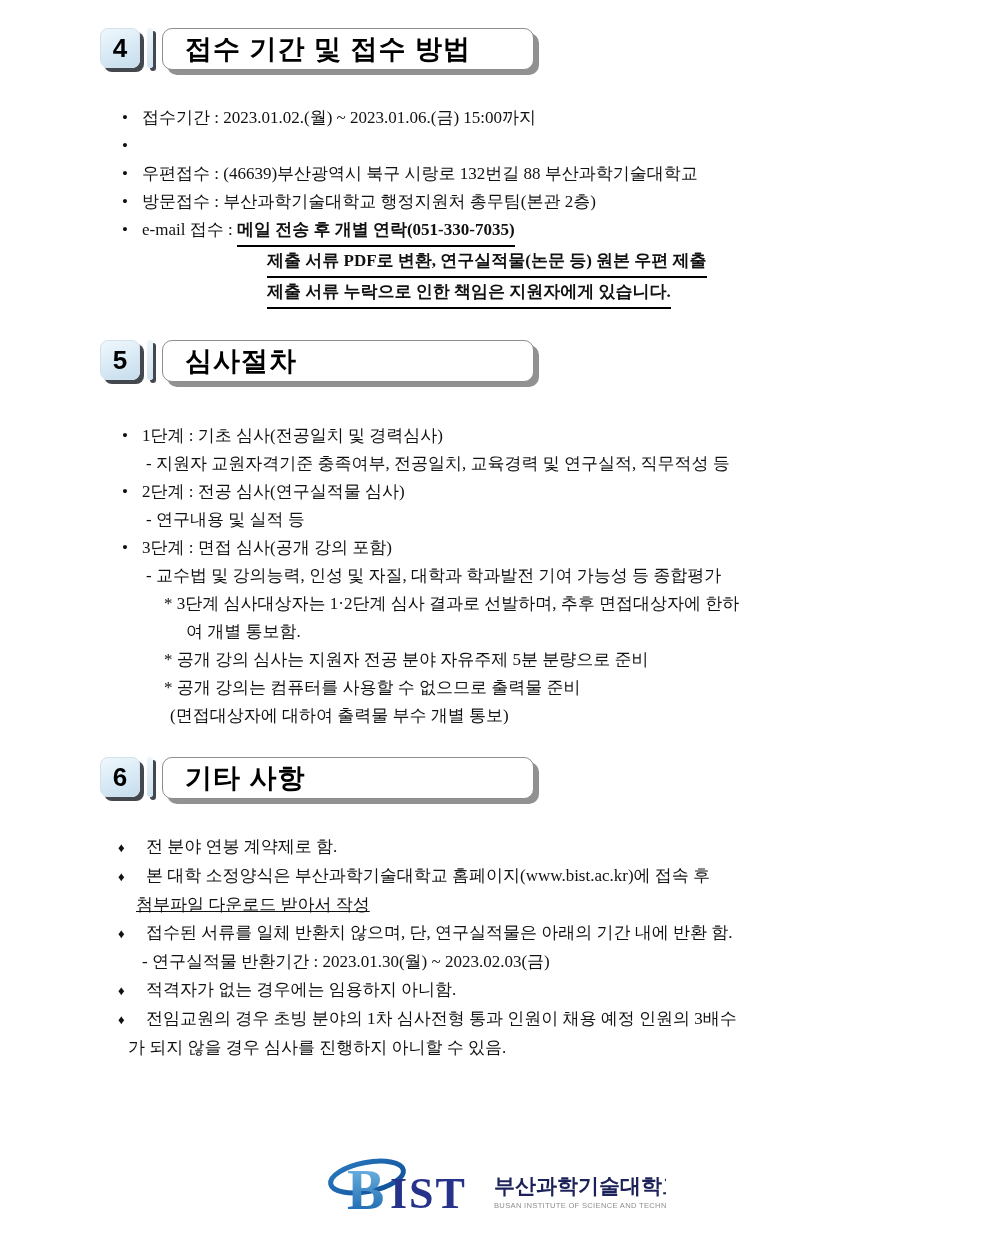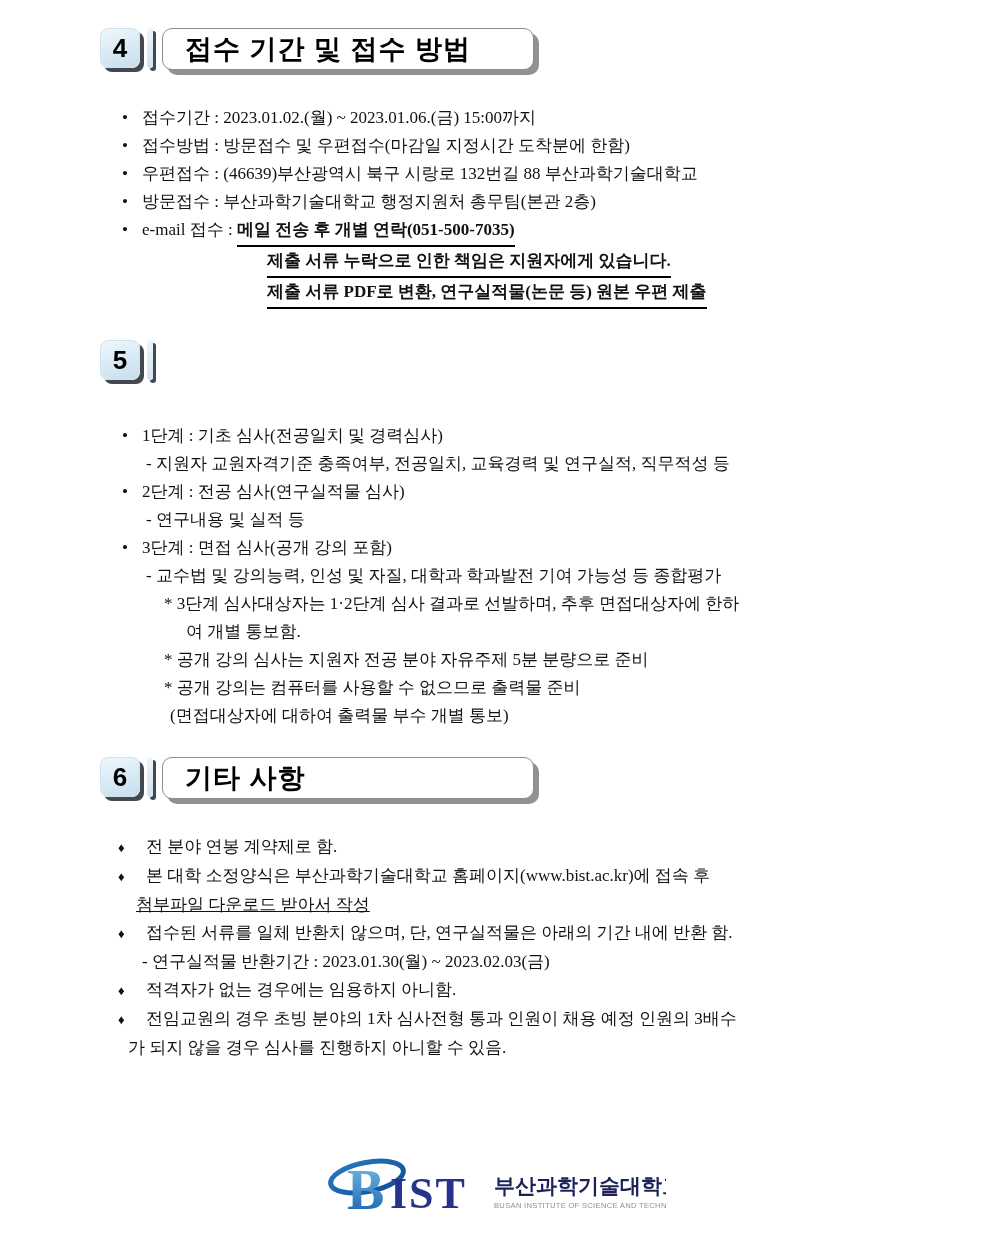--- a/index.html
+++ b/index.html
@@ -109,33 +109,36 @@
       <span>4</span>
     </div>
     <div class="num-bar"></div>
     <div class="title-box">
       <span>접수 기간 및 접수 방법</span>
     </div>
   </div>
 
   <div class="blist list4">
     <div class="ln"><span class="mk">•</span><span>접수기간 : 2023.01.02.(월) ~ 2023.01.06.(금) 15:00까지</span></div>
-    <div class="ln"><span class="mk">•</span><span>접수방법 : 방문접수 및 우편접수(마감일 지정시간 도착분에 한함)</span></div>
+    <div class="ln"><span class="mk">•</span></div>
     <div class="ln"><span class="mk">•</span><span>우편접수 : (46639)부산광역시 북구 시랑로 132번길 88 부산과학기술대학교</span></div>
     <div class="ln"><span class="mk">•</span><span>방문접수 : 부산과학기술대학교 행정지원처 총무팀(본관 2층)</span></div>
-    <div class="ln"><span class="mk">•</span><span>e-mail 접수 : </span><span class="bu">메일 전송 후 개별 연락(051-500-7035)</span></div>
+    <div class="ln"><span class="mk">•</span><span>e-mail 접수 : </span><span class="bu">메일 전송 후 개별 연락(051-330-7035)</span></div>
+    <div class="ln hang"><span class="bu">제출 서류 PDF로 변환, 연구실적물(논문 등) 원본 우편 제출</span></div>
     <div class="ln hang"><span class="bu">제출 서류 누락으로 인한 책임은 지원자에게 있습니다.</span></div>
-    <div class="ln hang"><span class="bu">제출 서류 PDF로 변환, 연구실적물(논문 등) 원본 우편 제출</span></div>
   </div>
 
   <div class="sec-header sec5-header">
     <div class="num-box">
       <span>5</span>
     </div>
     <div class="num-bar"></div>
+    <div class="title-box">
+      <span>심사절차</span>
+    </div>
   </div>
 
   <div class="blist list5">
     <div class="ln"><span class="mk">•</span><span>1단계 : 기초 심사(전공일치 및 경력심사)</span></div>
     <div class="ln dash"><span>- 지원자 교원자격기준 충족여부, 전공일치, 교육경력 및 연구실적, 직무적성 등</span></div>
     <div class="ln"><span class="mk">•</span><span>2단계 : 전공 심사(연구실적물 심사)</span></div>
     <div class="ln dash"><span>- 연구내용 및 실적 등</span></div>
     <div class="ln"><span class="mk">•</span><span>3단계 : 면접 심사(공개 강의 포함)</span></div>
     <div class="ln dash"><span>- 교수법 및 강의능력, 인성 및 자질, 대학과 학과발전 기여 가능성 등 종합평가</span></div>
     <div class="ln star"><span>* 3단계 심사대상자는 1·2단계 심사 결과로 선발하며, 추후 면접대상자에 한하</span></div>

